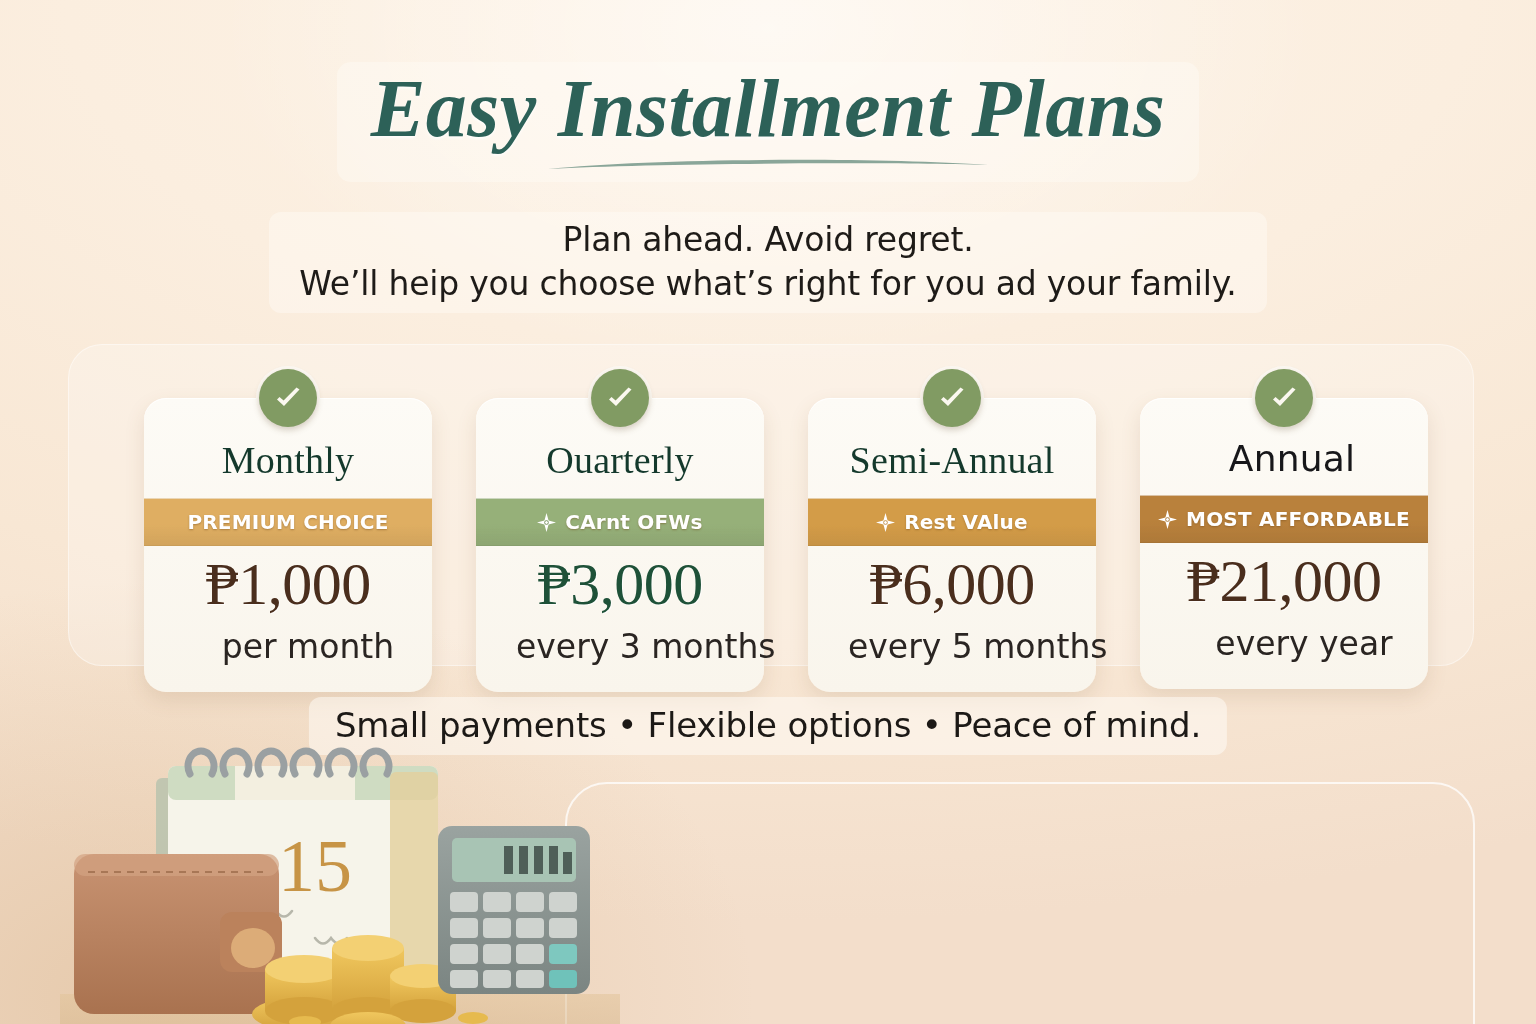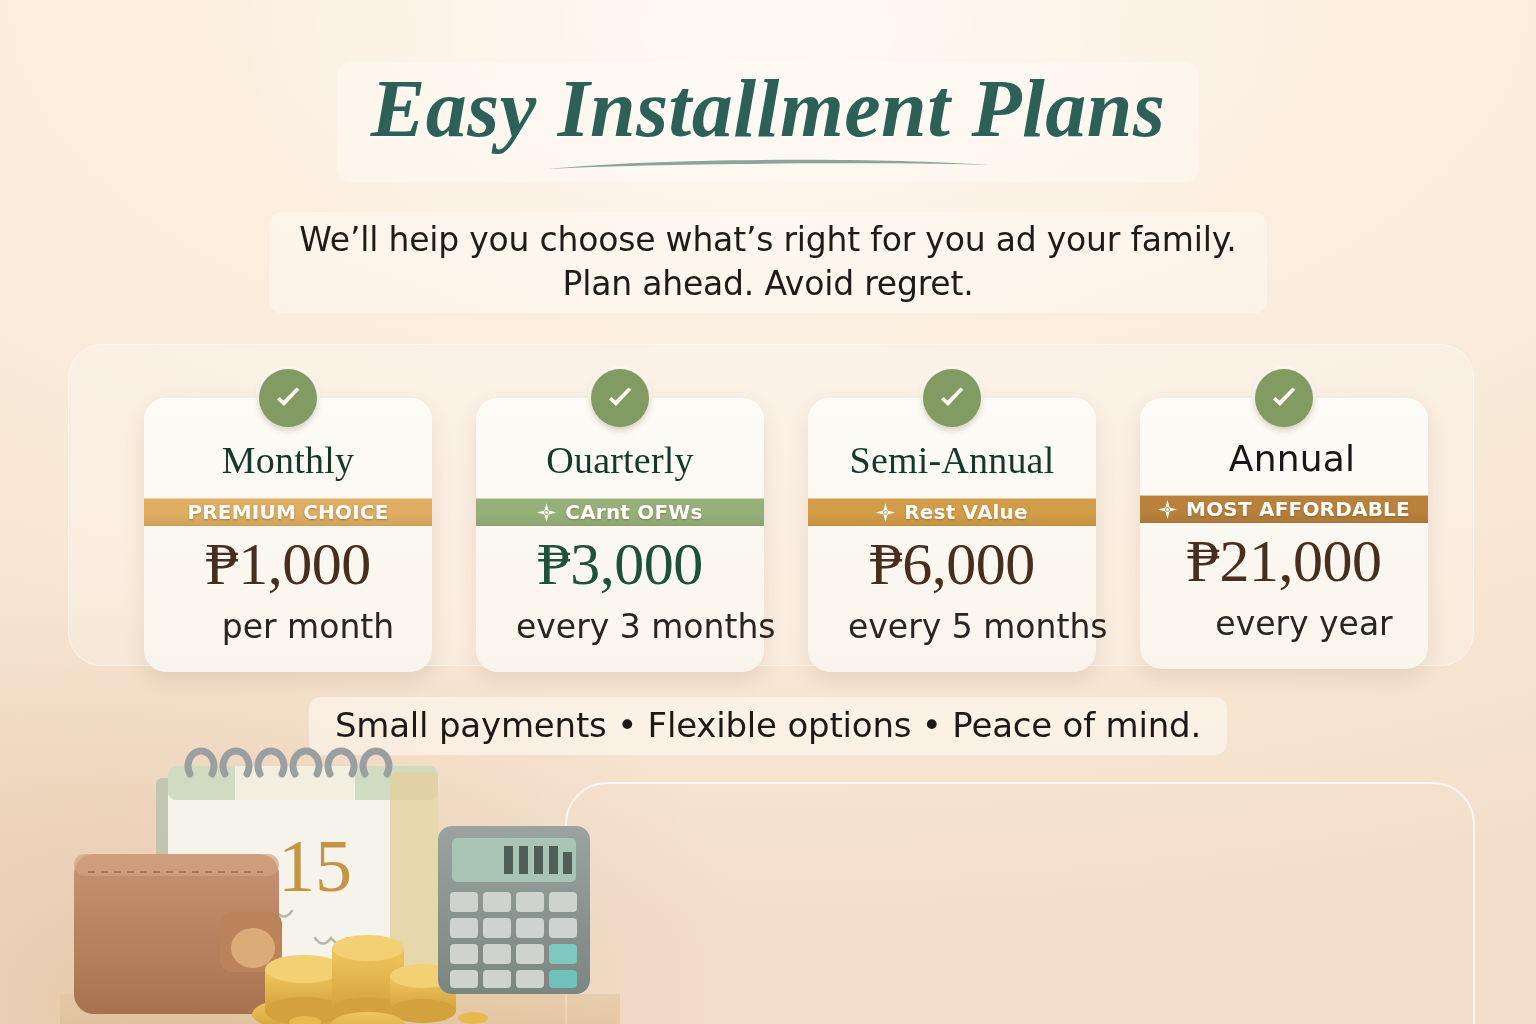--- a/index.html
+++ b/index.html
@@ -141,21 +141,21 @@
   .card-title.sans-dark {
     font-family:"DejaVu Sans", sans-serif;
     font-size:36px;
     color:#17171a;
     font-weight:400;
     padding-left:24px;
   }
 
   .badge-bar {
     width:100%;
-    height:28px;
+    height:48px;
     display:flex;
     align-items:center;
     justify-content:center;
     gap:9px;
     border-top:1px solid rgba(255,255,255,.55);
     border-bottom:1px solid rgba(0,0,0,.10);
   }
   .badge-bar .star { width:19px; height:19px; display:block; flex:0 0 auto; }
   .badge-text {
     font-family:"DejaVu Sans", sans-serif;
@@ -220,22 +220,22 @@
     <div class="title-plate">
       <div class="title">Easy Installment Plans</div>
       <div class="title-swash">
         <svg viewBox="0 0 448 16" preserveAspectRatio="none" aria-hidden="true">
           <path d="M4 13 C 110 2, 330 1, 444 9 C 332 6, 112 7, 4 13 Z" fill="#8aa699"></path>
         </svg>
       </div>
     </div>
     <br>
     <div class="subtitle-plate">
+      <div class="subtitle-line">Plan ahead. Avoid regret.</div>
       <div class="subtitle-line">We’ll heip you choose what’s right for you ad your family.</div>
-      <div class="subtitle-line">Plan ahead. Avoid regret.</div>
     </div>
   </div>
 
   <div class="cards-panel"></div>
 
   <div class="cards-row">
 
     <div class="card">
       <div class="check-badge">
         <svg viewBox="0 0 36 36" aria-hidden="true">

